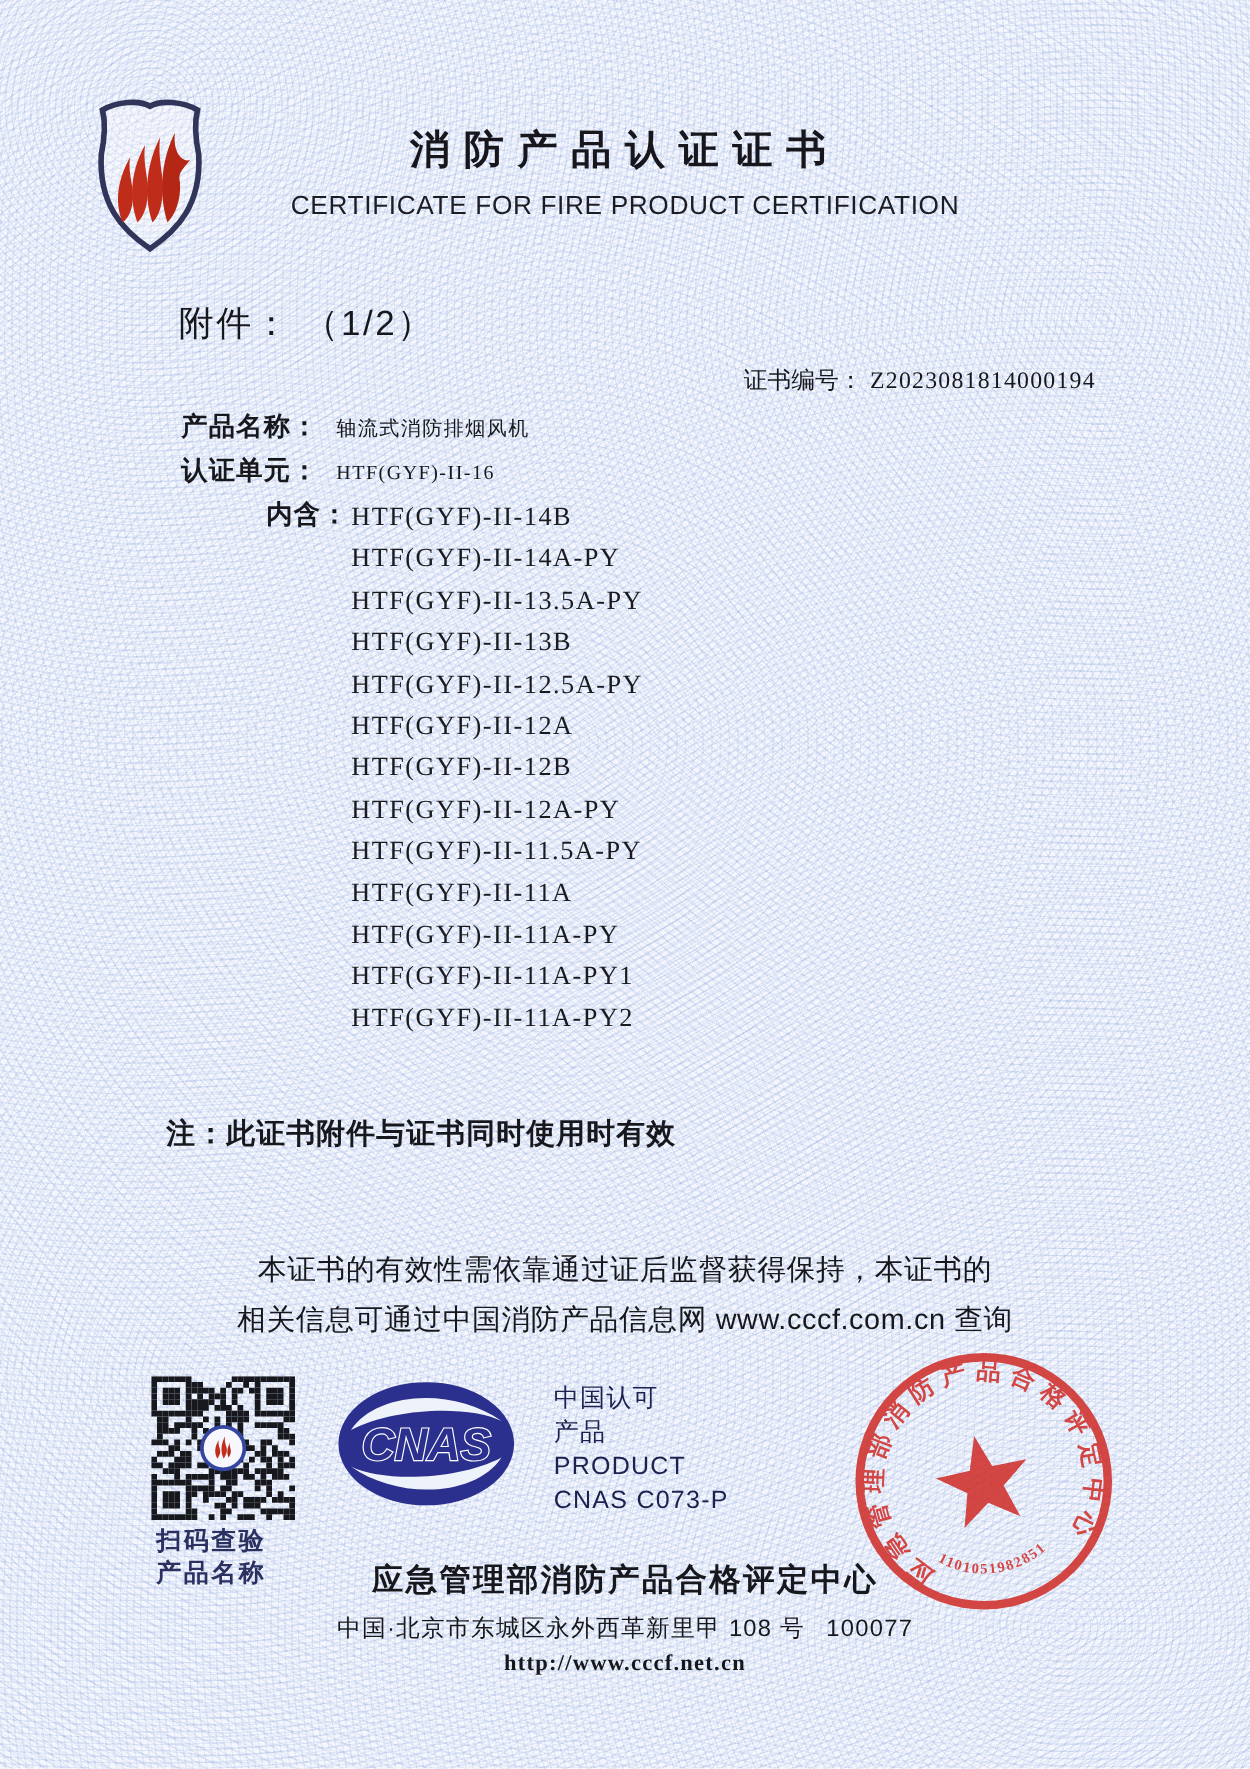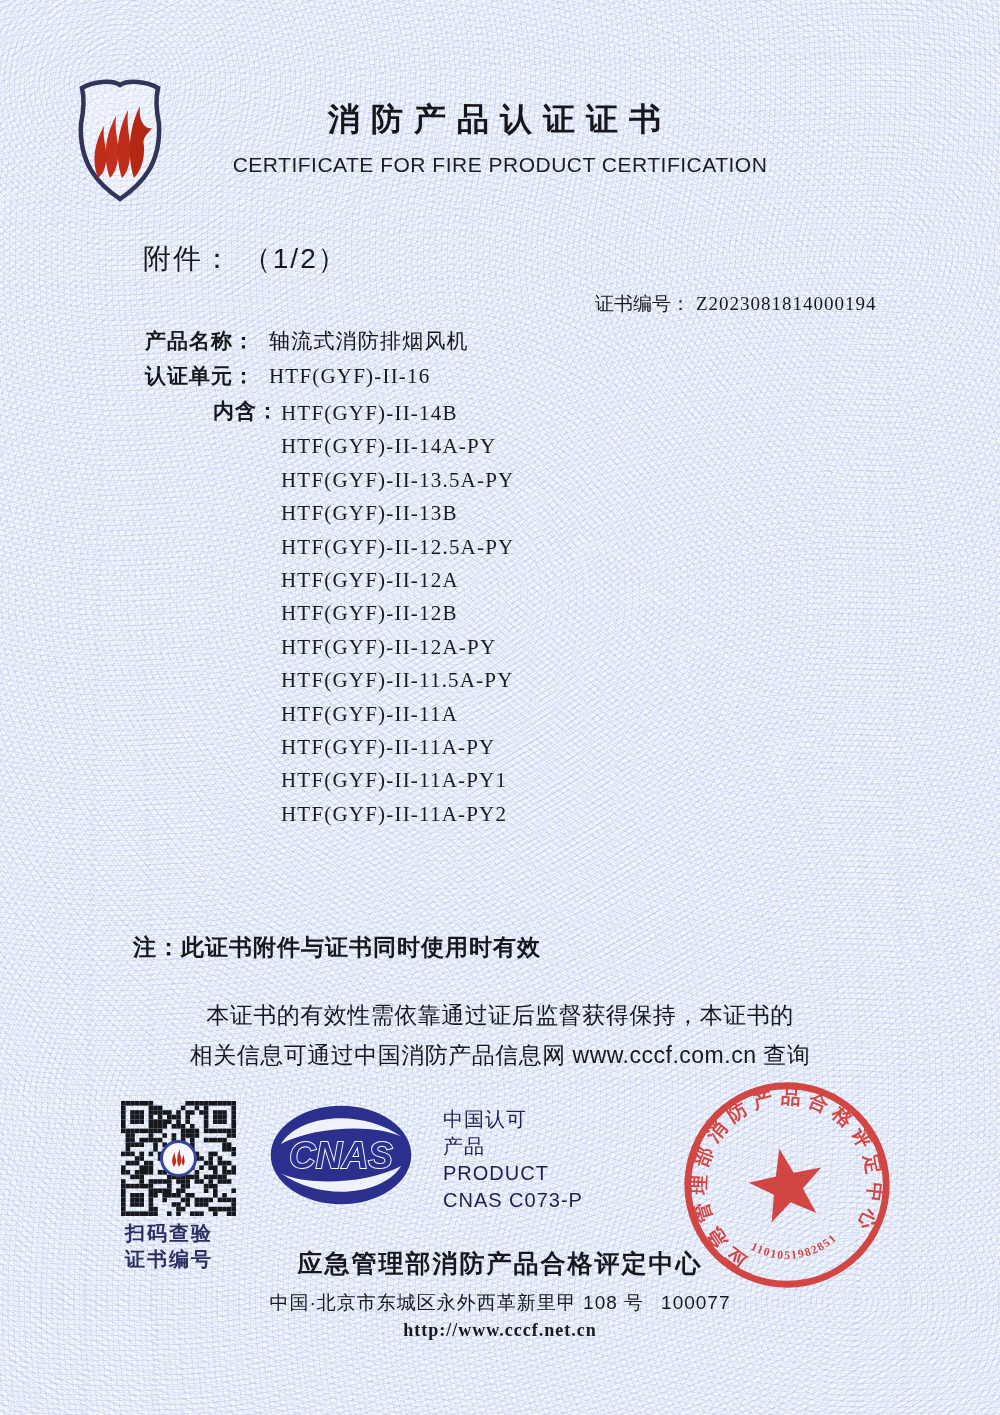--- a/index.html
+++ b/index.html
@@ -19,28 +19,28 @@
   .shield{left:68px;top:78px;width:104px;height:128px;}
   .title-cn{left:0;right:0;top:98px;text-align:center;font-size:32px;font-weight:700;
             letter-spacing:11px;color:#16161c;}
   .title-en{left:0;right:0;top:153px;text-align:center;font-size:21px;letter-spacing:.5px;color:#1c1d24;}
   
   .attachment{left:143px;top:240px;font-size:28px;font-weight:400;letter-spacing:2px;}
   .certno{left:595px;top:291px;font-size:19px;}
   .certno .val{font-family:"Liberation Serif",serif;letter-spacing:1px;margin-left:6px;}
   
   .lbl{font-weight:700;font-size:21px;letter-spacing:1px;}
-  .val-serif{font-family:"Liberation Serif",serif;font-size:21px;letter-spacing:1.2px;}
+  .val-serif{font-family:"Liberation Serif",serif;font-size:16px;letter-spacing:1.2px;}
   .row-product{left:145px;top:327px;}
   .row-unit{left:145px;top:362px;}
   .row-product .val-serif,.row-unit .val-serif{margin-left:14px;}
   .includes-lbl{left:213px;top:397px;}
   .models{left:281px;top:397px;line-height:33.4px;font-family:"Liberation Serif",serif;
           font-size:21px;letter-spacing:1.2px;color:#1a1b20;}
-  .note{left:133px;top:891px;font-size:23px;font-weight:700;letter-spacing:1px;margin-top:41px;}
+  .note{left:133px;top:891px;font-size:23px;font-weight:700;letter-spacing:1px;}
   
   .validity1{left:0;right:0;top:1000px;text-align:center;font-size:23px;letter-spacing:.5px;}
   .validity2{left:0;right:0;top:1040px;text-align:center;font-size:23px;letter-spacing:.5px;}
   
   .qr{left:121px;top:1101px;width:115px;height:115px;}
   .qr svg{width:100%;height:100%;background:transparent;}
   .qr-logo{left:160px;top:1140px;width:37px;height:37px;border-radius:50%;
            background:#f6f8fd;border:3px solid #3446a0;box-sizing:border-box;}
   .qr-flame{position:absolute;left:7px;top:5px;width:16px;height:20px;}
   .qr-caption{left:125px;top:1220px;font-size:20px;line-height:26px;color:#2a3161;font-weight:600;letter-spacing:2px;}
@@ -457,21 +457,21 @@
   </div>
   <div class="abs qr-logo">
     <svg class="qr-flame" viewBox="0 0 16 20">
       <path d="M4,19 C1,14 2,9 5,4 C4,9 7,11 6,15 Z" fill="#c22f1d"></path>
       <path d="M9,19 C6,13 7,7 10,1 C9,8 13,10 11,15 Z" fill="#c22f1d"></path>
       <path d="M13,18 C11,14 12,10 14,6 C13,10 16,12 14,16 Z" fill="#b52715"></path>
     </svg>
   </div>
   <div class="abs qr-caption">
     <div>扫码查验</div>
-    <div>证书编号</div>
+    <div>产品名称</div>
   </div>
 
   <svg class="abs cnas-logo" viewBox="0 0 160 112">
     <ellipse cx="80" cy="56" rx="77" ry="54" fill="#2b2f8e"></ellipse>
     <path d="M 14,44 C 36,10 104,6 146,36 C 118,22 52,24 14,44 Z" fill="#eef2fa"></path>
     <path d="M 146,68 C 124,102 56,106 14,76 C 42,90 108,88 146,68 Z" fill="#eef2fa"></path>
     <text x="80" y="70" text-anchor="middle" font-size="40" font-weight="bold" font-style="italic" font-family="Liberation Sans, sans-serif" fill="#2b2f8e" stroke="#ffffff" stroke-width="2" paint-order="stroke">CNAS</text>
   </svg>
 
   <div class="abs cnas-text">

